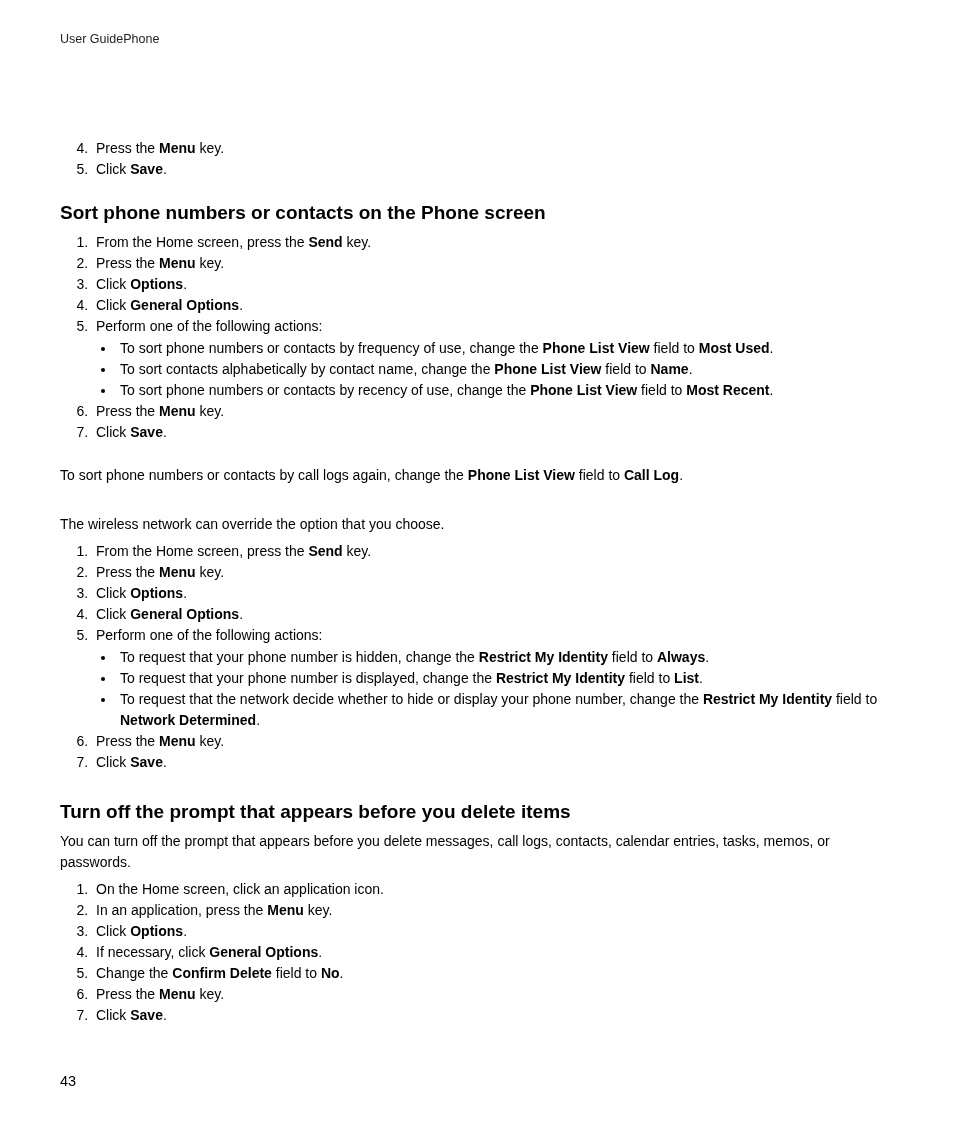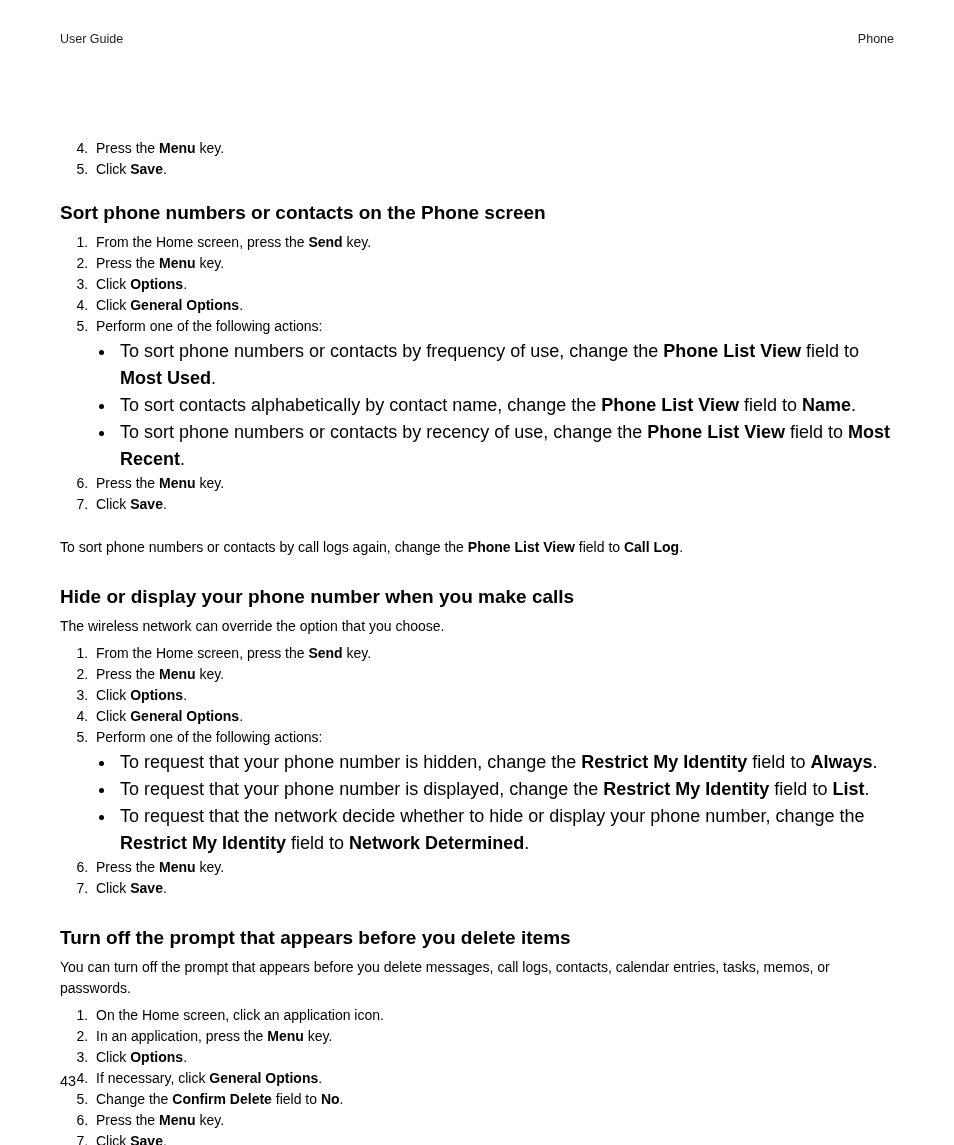--- a/index.html
+++ b/index.html
@@ -7,21 +7,20 @@
       font-family: -apple-system, BlinkMacSystemFont, "Segoe UI", Arial, sans-serif;
       width: 954px;
       height: 1145px;
       background: #fff;
       color: #000;
       padding: 32px 60px 40px 60px;
       position: relative;
     }
     .header-row {
       display: flex;
-      justify-content: space-between;
       font-size: 12.5px;
       color: #222;
       margin-bottom: 92px;
     }
     ol.top-ol {
       list-style: decimal;
       margin-left: 32px;
       margin-bottom: 22px;
     }
     ol li {
@@ -36,21 +35,21 @@
       font-weight: 700;
       margin-bottom: 8px;
       margin-top: 16px;
     }
     .sub-bullets {
       list-style: disc;
       margin-left: 20px;
       margin-top: 1px;
     }
     .sub-bullets li {
-      font-size: 18px;
+      font-size: 14px;
       line-height: 1.5;
     }
     p.body {
       font-size: 14px;
       line-height: 1.5;
       margin-top: 6px;
       margin-bottom: 6px;
     }
     .section { margin-bottom: 28px; }
     .page-number {
@@ -86,21 +85,20 @@
           <li>To sort contacts alphabetically by contact name, change the <b>Phone List View</b> field to <b>Name</b>.</li>
           <li>To sort phone numbers or contacts by recency of use, change the <b>Phone List View</b> field to <b>Most Recent</b>.</li>
         </ul></li>
       <li>Press the <b>Menu</b> key.</li>
       <li>Click <b>Save</b>.</li>
     </ol>
   <p class="body" id="s1-trailing">To sort phone numbers or contacts by call logs again, change the <b>Phone List View</b> field to <b>Call Log</b>.</p>
 </div>
 
 <div class="section">
-  <h2>Hide or display your phone number when you make calls</h2>
   <p class="body">The wireless network can override the option that you choose.</p>
   <ol class="top-ol" id="s2-list">
       <li>From the Home screen, press the <b>Send</b> key.</li>
       <li>Press the <b>Menu</b> key.</li>
       <li>Click <b>Options</b>.</li>
       <li>Click <b>General Options</b>.</li>
       <li>Perform one of the following actions:<ul class="sub-bullets">
           <li>To request that your phone number is hidden, change the <b>Restrict My Identity</b> field to <b>Always</b>.</li>
           <li>To request that your phone number is displayed, change the <b>Restrict My Identity</b> field to <b>List</b>.</li>
           <li>To request that the network decide whether to hide or display your phone number, change the <b>Restrict My Identity</b> field to <b>Network Determined</b>.</li>

